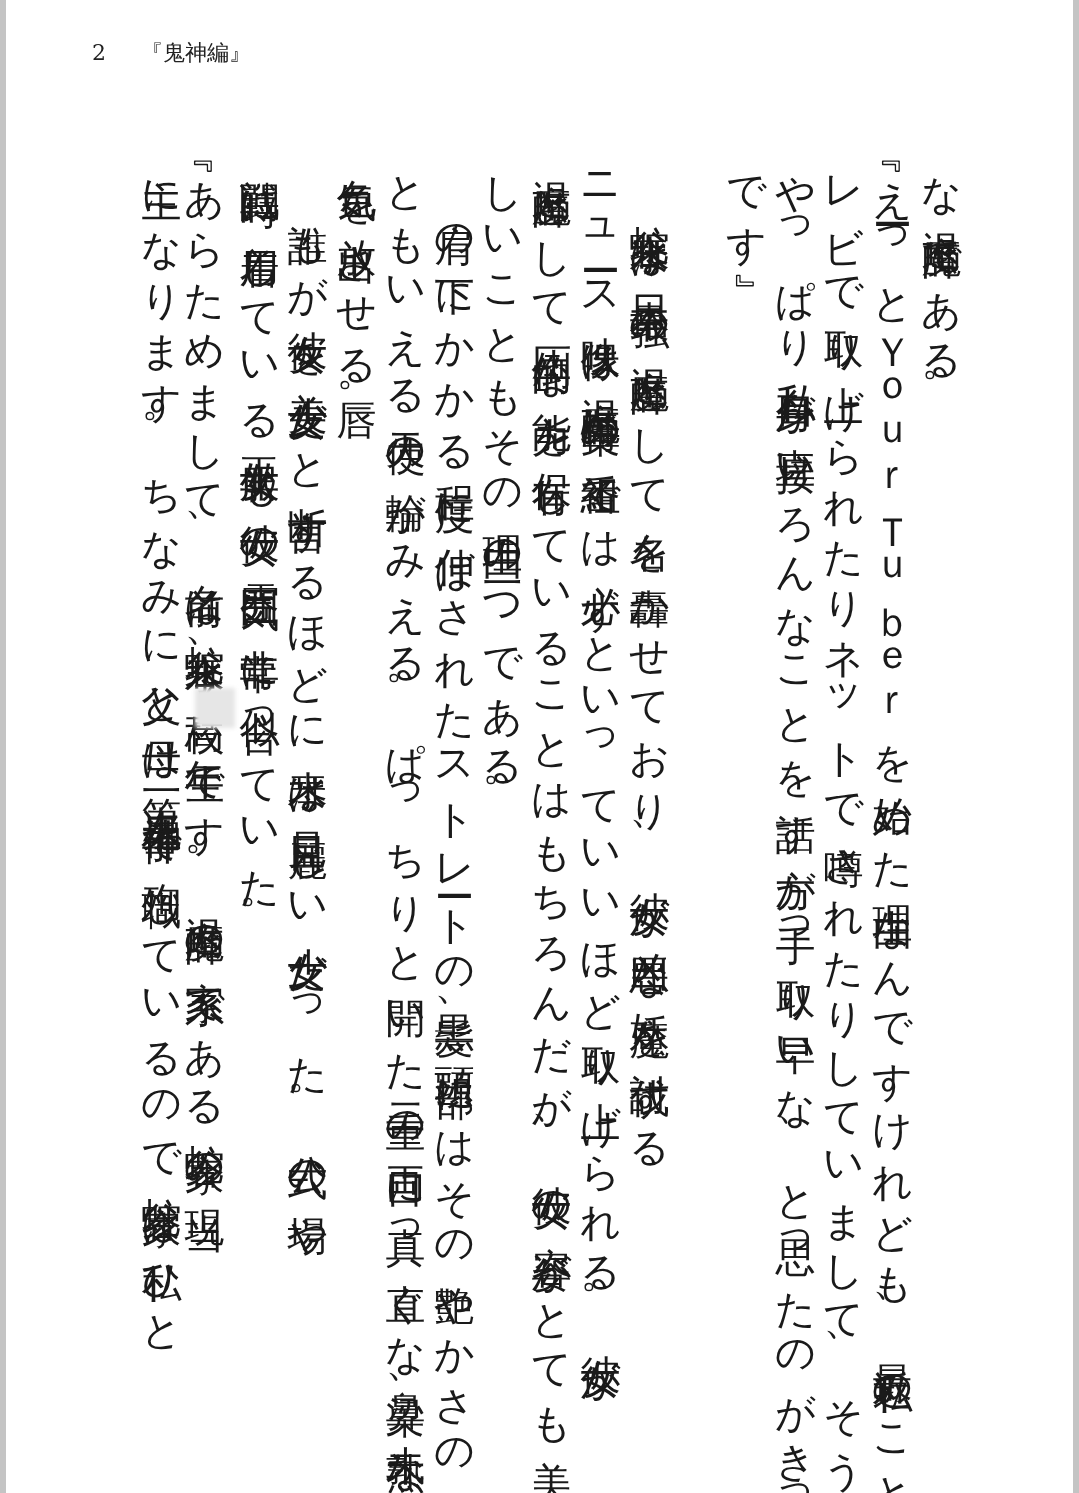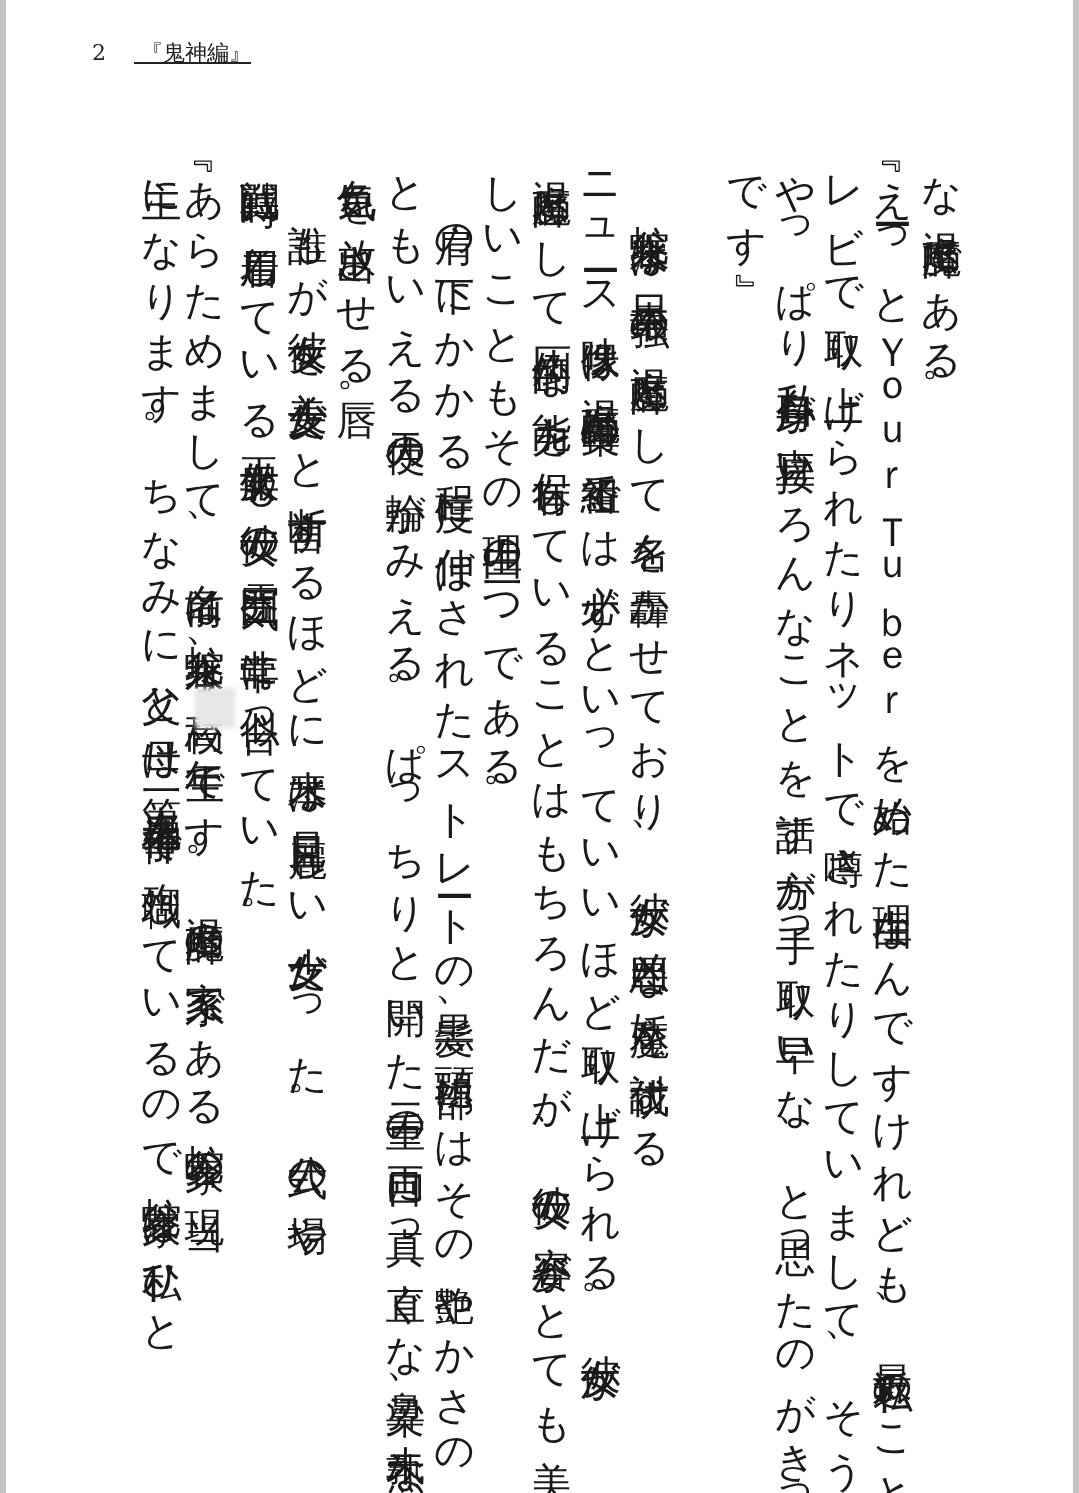--- a/index.html
+++ b/index.html
@@ -4,21 +4,21 @@
 <style>
   html, body { margin:0; padding:0; }
   body {
     width:1079px; height:1493px; position:relative; overflow:hidden;
     background:#ffffff;
     font-family: "DejaVu Serif", "Liberation Serif", serif;
     color:#1a1a1a;
   }
   .edge-left { position:absolute; left:0; top:0; width:6px; height:1493px; background:#c4c4c4; }
   .edge-right { position:absolute; right:0; top:0; width:6px; height:1493px; background:#c4c4c4; }
-  .header { position:absolute; left:92px; top:38px; font-size:22px; color:#222; white-space:nowrap;text-decoration:underline; }
+  .header { position:absolute; left:92px; top:38px; font-size:22px; color:#222; white-space:nowrap; }
   .header .pg { display:inline-block; margin-right:28px; }
   .col {
     position:absolute; top:148px; width:48px;
     writing-mode: vertical-rl; text-orientation: upright;
     font-size:40px; line-height:48px; letter-spacing:5px;
     white-space:nowrap;
   }
   .blur {
     display:inline-block; width:40px; height:40px;
     background:#e6e6e6; filter:blur(2px); vertical-align:middle;

